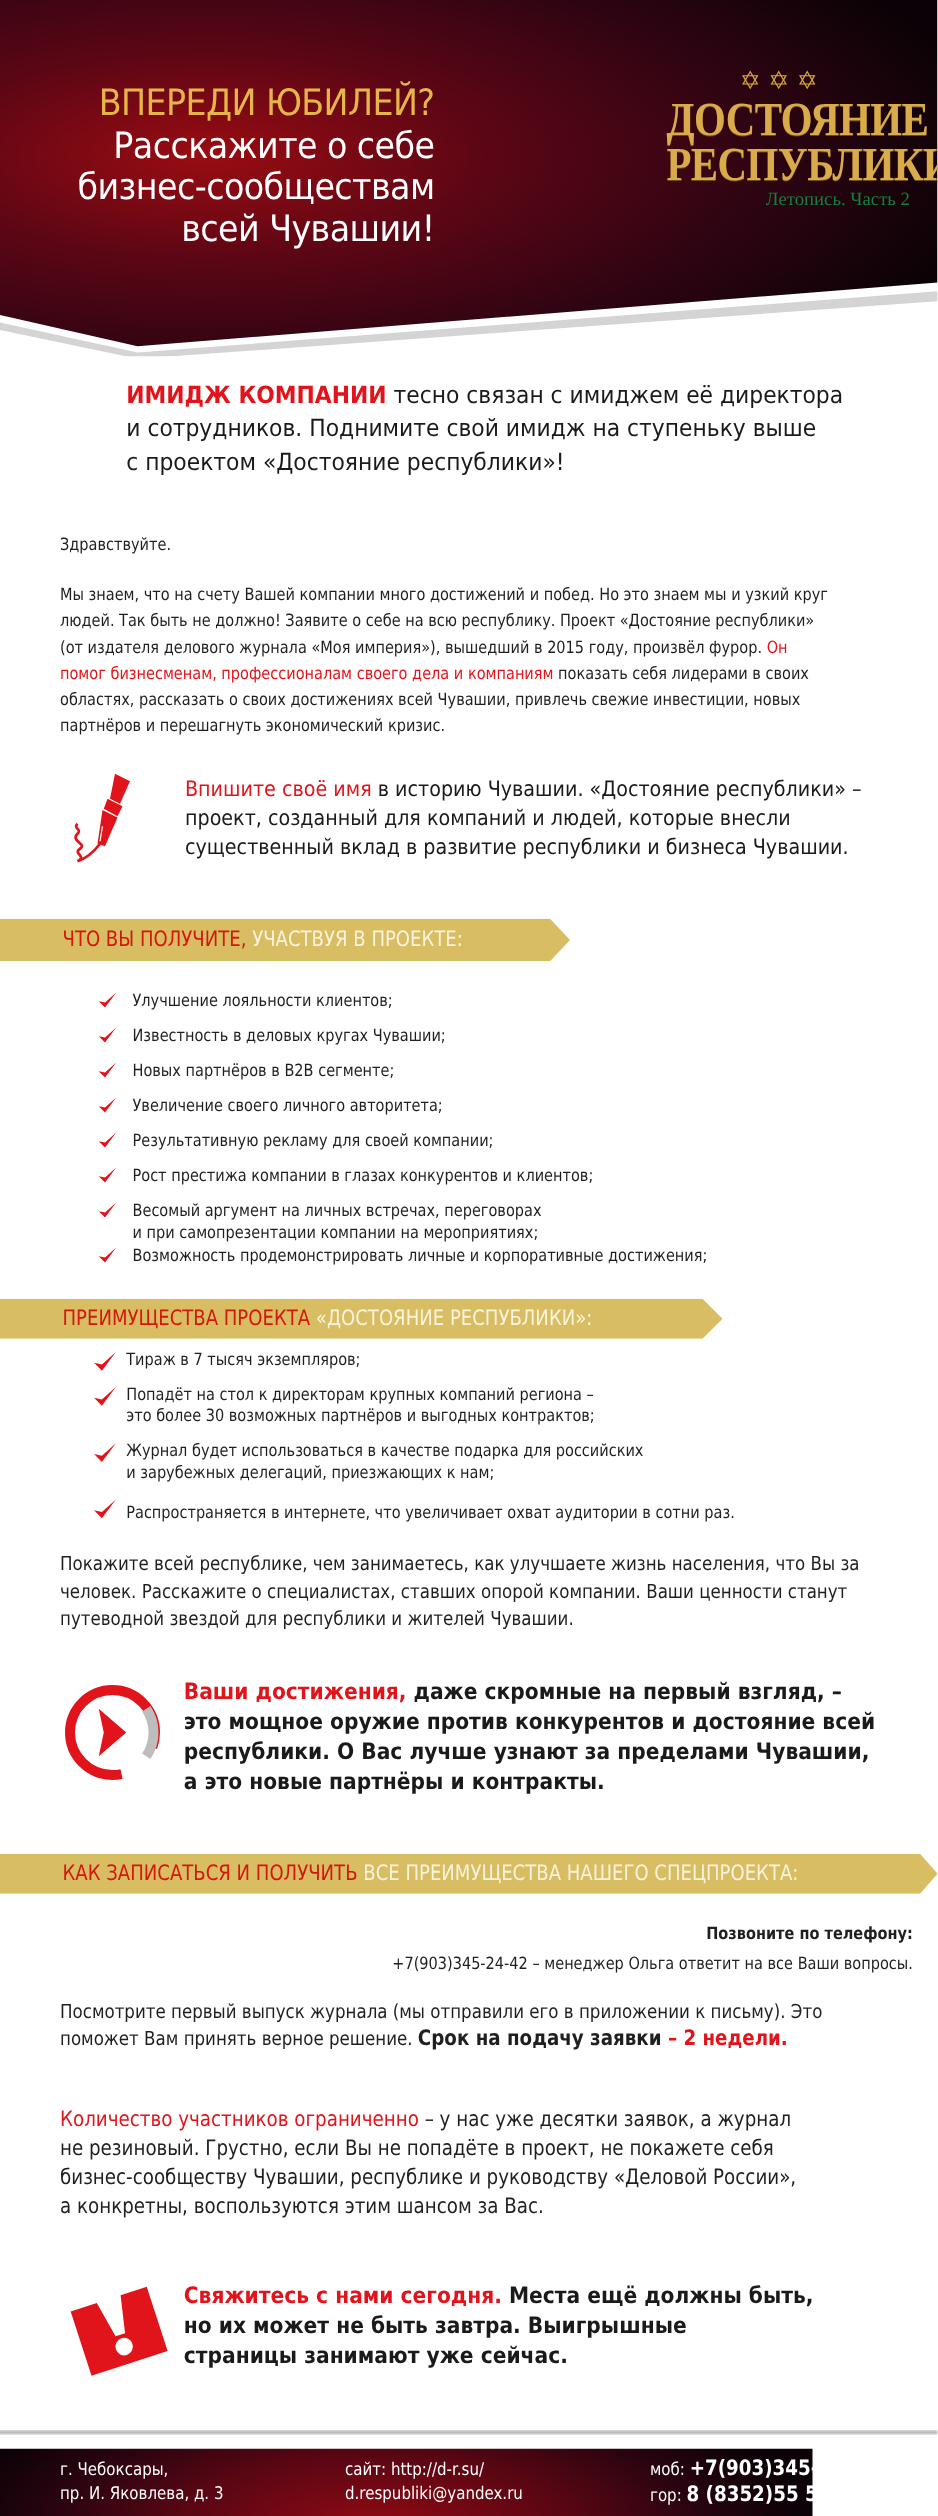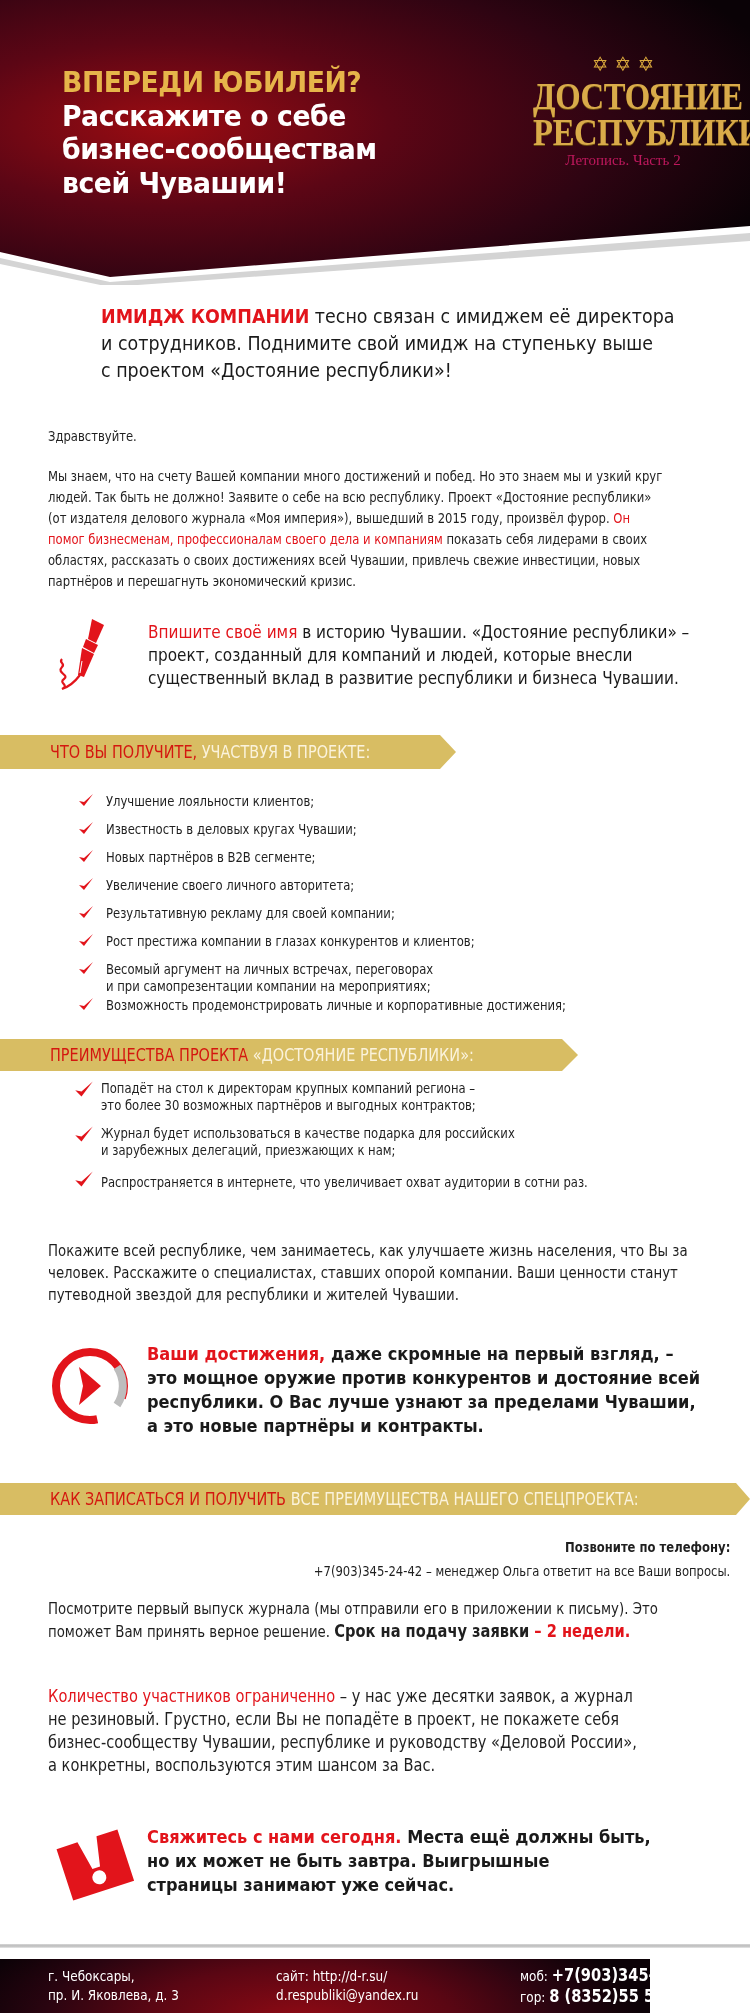--- a/index.html
+++ b/index.html
@@ -2,27 +2,27 @@
 <html><head>
 <meta charset="utf-8">
 <style>
   * { margin: 0; padding: 0; box-sizing: border-box; }
   html, body { width: 750px; background: #ffffff; }
   body { position: relative; height: 2013px; overflow: hidden; font-family: "Liberation Sans", sans-serif; color: #1a1a1a; }
 
   
   .header { position: absolute; left: 0; top: 0; width: 750px; height: 285px; }
   .header svg.bg { position: absolute; left: 0; top: 0; }
-  .hero { position: absolute; left: 62px; top: 66px; font-family: "DejaVu Sans", sans-serif; font-weight: bold; line-height: 1.16; letter-spacing: -0.5px; }
+  .hero { position: absolute; left: 62px; top: 66px; font-family: "DejaVu Sans", sans-serif; font-weight: normal; line-height: 1.16; letter-spacing: -0.5px; text-align: right; }
   .hero .l1 { color: #e6b54a; font-size: 29px; transform: scaleX(0.92); transform-origin: left; white-space: nowrap; }
   .hero .l2 { color: #ffffff; font-size: 29px; transform: scaleX(0.92); transform-origin: left; white-space: nowrap; }
   .logo { position: absolute; left: 518px; top: 52px; width: 216px; text-align: center; }
   .logo .stars { color: #d9a83c; font-size: 20px; letter-spacing: 6px; height: 26px; }
   .logo .t1, .logo .t2 { font-family: "Liberation Serif", serif; font-weight: bold; font-size: 38px; line-height: 36px; color: #d9ab4a; text-shadow: 0 1px 0 #6b4a10; transform: scaleX(0.86); letter-spacing: -0.5px; white-space: nowrap; }
-  .logo .sub { font-family: "Liberation Serif", serif; color: #be185d; font-size: 15px; margin-top: 2px; padding-right: 6px; }
+  .logo .sub { font-family: "Liberation Serif", serif; color: #15803d; font-size: 15px; text-align: right; margin-top: 2px; padding-right: 6px; }
 
   
   .intro { position: absolute; left: 101px; top: 303px; width: 580px; font-family: "DejaVu Sans", sans-serif; font-size: 19px; line-height: 27px; color: #1a1a1a; transform: scaleX(0.92); transform-origin: left; white-space: nowrap; }
   .intro .hl { color: #e2141b; font-weight: bold; }
 
   .p { position: absolute; left: 48px; font-size: 13.5px; line-height: 21px; color: #1f1f1f; font-family: "DejaVu Sans", sans-serif; transform: scaleX(0.86); transform-origin: left; }
   .red { color: #e2141b; }
 
   
   .iconblock { position: absolute; left: 148px; font-family: "DejaVu Sans", sans-serif; font-size: 17px; line-height: 23px; color: #1a1a1a; transform: scaleX(0.9); transform-origin: left; white-space: nowrap; }
@@ -148,20 +148,23 @@
 </ul>
 
 <div class="banner" style="top:1039px; width:578px; height:32px;">
   <svg width="578" height="32" viewBox="0 0 578 32">
       <polygon points="0,0 562,0 578,16 562,32 0,32" fill="#d8bd63"></polygon>
     </svg>
   <div class="txt" style="height:32px; line-height:32px;"><span class="a">ПРЕИМУЩЕСТВА ПРОЕКТА</span><span class="b"> «ДОСТОЯНИЕ РЕСПУБЛИКИ»:</span></div>
 </div>
 
 <ul class="list" style="left:74px; top:1080px;">
+  <li style="height:28px; padding-left:27px;"><svg class="chk" width="20" height="18" viewBox="0 0 16 14">
+        <path d="M1 8 L6 13 L15 1 L6 9 Z" fill="#e2141b"></path>
+      </svg><span class="lt">Тираж в 7 тысяч экземпляров;</span></li>
   <li style="height:45px; padding-left:27px;"><svg class="chk" width="20" height="18" viewBox="0 0 16 14">
         <path d="M1 8 L6 13 L15 1 L6 9 Z" fill="#e2141b"></path>
       </svg><span class="lt">Попадёт на стол к директорам крупных компаний региона –</span><br><span class="lt">это более 30 возможных партнёров и выгодных контрактов;</span></li>
   <li style="height:45px; padding-left:27px;"><svg class="chk" width="20" height="18" viewBox="0 0 16 14">
         <path d="M1 8 L6 13 L15 1 L6 9 Z" fill="#e2141b"></path>
       </svg><span class="lt">Журнал будет использоваться в качестве подарка для российских</span><br><span class="lt">и зарубежных делегаций, приезжающих к нам;</span></li>
   <li style="height:24px; padding-left:27px;"><svg class="chk" width="20" height="18" viewBox="0 0 16 14">
         <path d="M1 8 L6 13 L15 1 L6 9 Z" fill="#e2141b"></path>
       </svg><span class="lt" style="padding-top:4px;">Распространяется в интернете, что увеличивает охват аудитории в сотни раз.</span></li>
 </ul>

